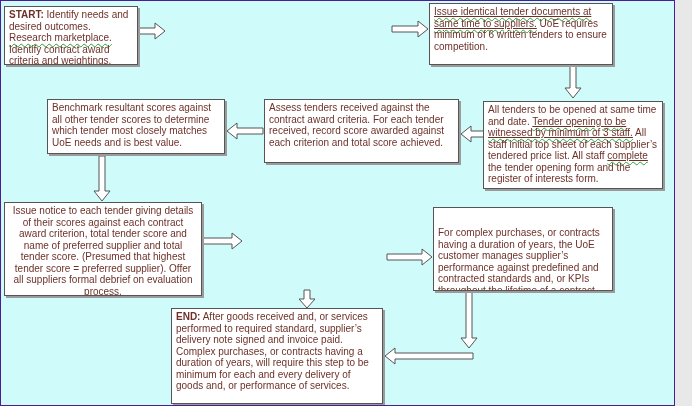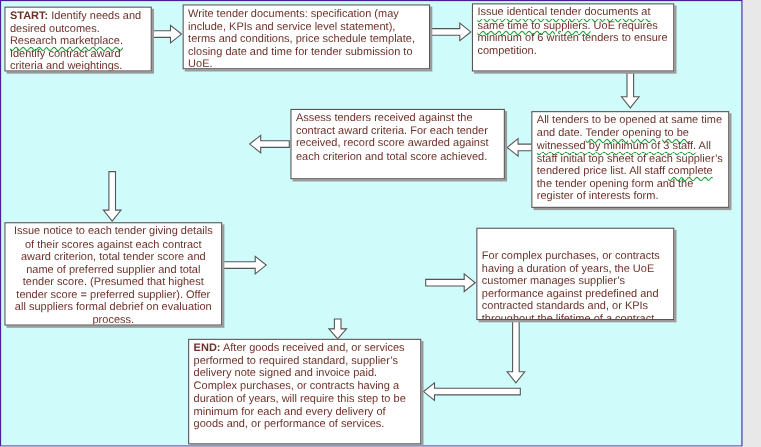--- a/index.html
+++ b/index.html
@@ -20,21 +20,21 @@
     border:1px solid var(--box-border,#555555);
     box-shadow:2px 2px 0 var(--box-shadow,#9b9b9b);
     box-sizing:border-box;
     padding:2px 4px;
     color:var(--text,#6d3129);
     font-size:10px;
     line-height:11.5px;
     overflow:hidden;
   }
   .seg-b{font-weight:bold;}
-  .seg-u{text-decoration-color:currentColor;}
+  .seg-u{text-decoration:underline;text-decoration-color:currentColor;}
   .seg-w{text-decoration:underline wavy var(--wavy,#28a03c);text-decoration-thickness:1px;text-underline-offset:2px;}
   
   .n-start          {left:3px;   top:5px;   width:134px; height:59px;}
   .n-write-docs     {left:165px; top:3px;   width:225px; height:59px;}
   .n-issue-docs     {left:428px; top:2px;   width:184px; height:62px;}
   .n-benchmark      {left:46px;  top:98px;  width:178px; height:55px;}
   .n-assess         {left:263px; top:98px;  width:195px; height:64px;}
   .n-opening        {left:482px; top:100px; width:180px; height:88px;}
   .n-notice         {left:3px;   top:201px; width:198px; height:94px;text-align:center;}
   .n-purchase-order {left:242px; top:200px; width:143px; height:87px;}
@@ -57,28 +57,28 @@
     <polygon points="386,253 421,253 421,248 431,256 421,264 421,259 386,259"></polygon>
     <polygon points="303,289 303,298 298,298 306,307 314,298 309,298 309,289"></polygon>
     <polygon points="465,291 465,337 460,337 468,347 476,337 471,337 471,291"></polygon>
     <polygon points="472,352 394,352 394,347 384,355 394,363 394,358 472,358"></polygon>
   </svg>
 
   <div class="node n-start">
     <span><span class="seg-b">START:</span><span> Identify needs and desired outcomes. </span><span><span class="seg-w">Research marketplace.</span></span><span> Identify contract award </span><span><span class="seg-w">criteria</span></span><span> and weightings.</span></span>
   </div>
 
-  <div class="node n-write-docs">
-    <span><span>Write tender documents: specification (may include, KPIs and service level statement), terms and conditions, price schedule template, closing date and time for tender submission to UoE.</span></span>
-  </div>
 
   <div class="node n-issue-docs">
     <span><span class="seg-u"><span class="seg-w">Issue identical tender documents at same time to suppliers.</span></span><span> UoE requires minimum of 6 written tenders to ensure competition.</span></span>
   </div>
 
+  <div class="node n-benchmark">
+    <span><span>Benchmark resultant scores against all other tender scores to determine which tender most closely matches UoE needs and is best value.</span></span>
+  </div>
 
   <div class="node n-assess">
     <span><span>Assess tenders received against the contract award criteria.  For each tender received, record score awarded against each criterion and total score achieved.</span></span>
   </div>
 
   <div class="node n-opening">
     <span><span>All tenders to be opened at same time and date. </span><span class="seg-u"><span class="seg-w">Tender opening to be witnessed by minimum of 3 staff.</span></span><span> All staff initial top sheet of each supplier’s tendered price list. All staff </span><span class="seg-u"><span class="seg-w">complete</span></span><span> the tender opening form and the register of interests form.</span></span>
   </div>
 
   <div class="node n-notice">

